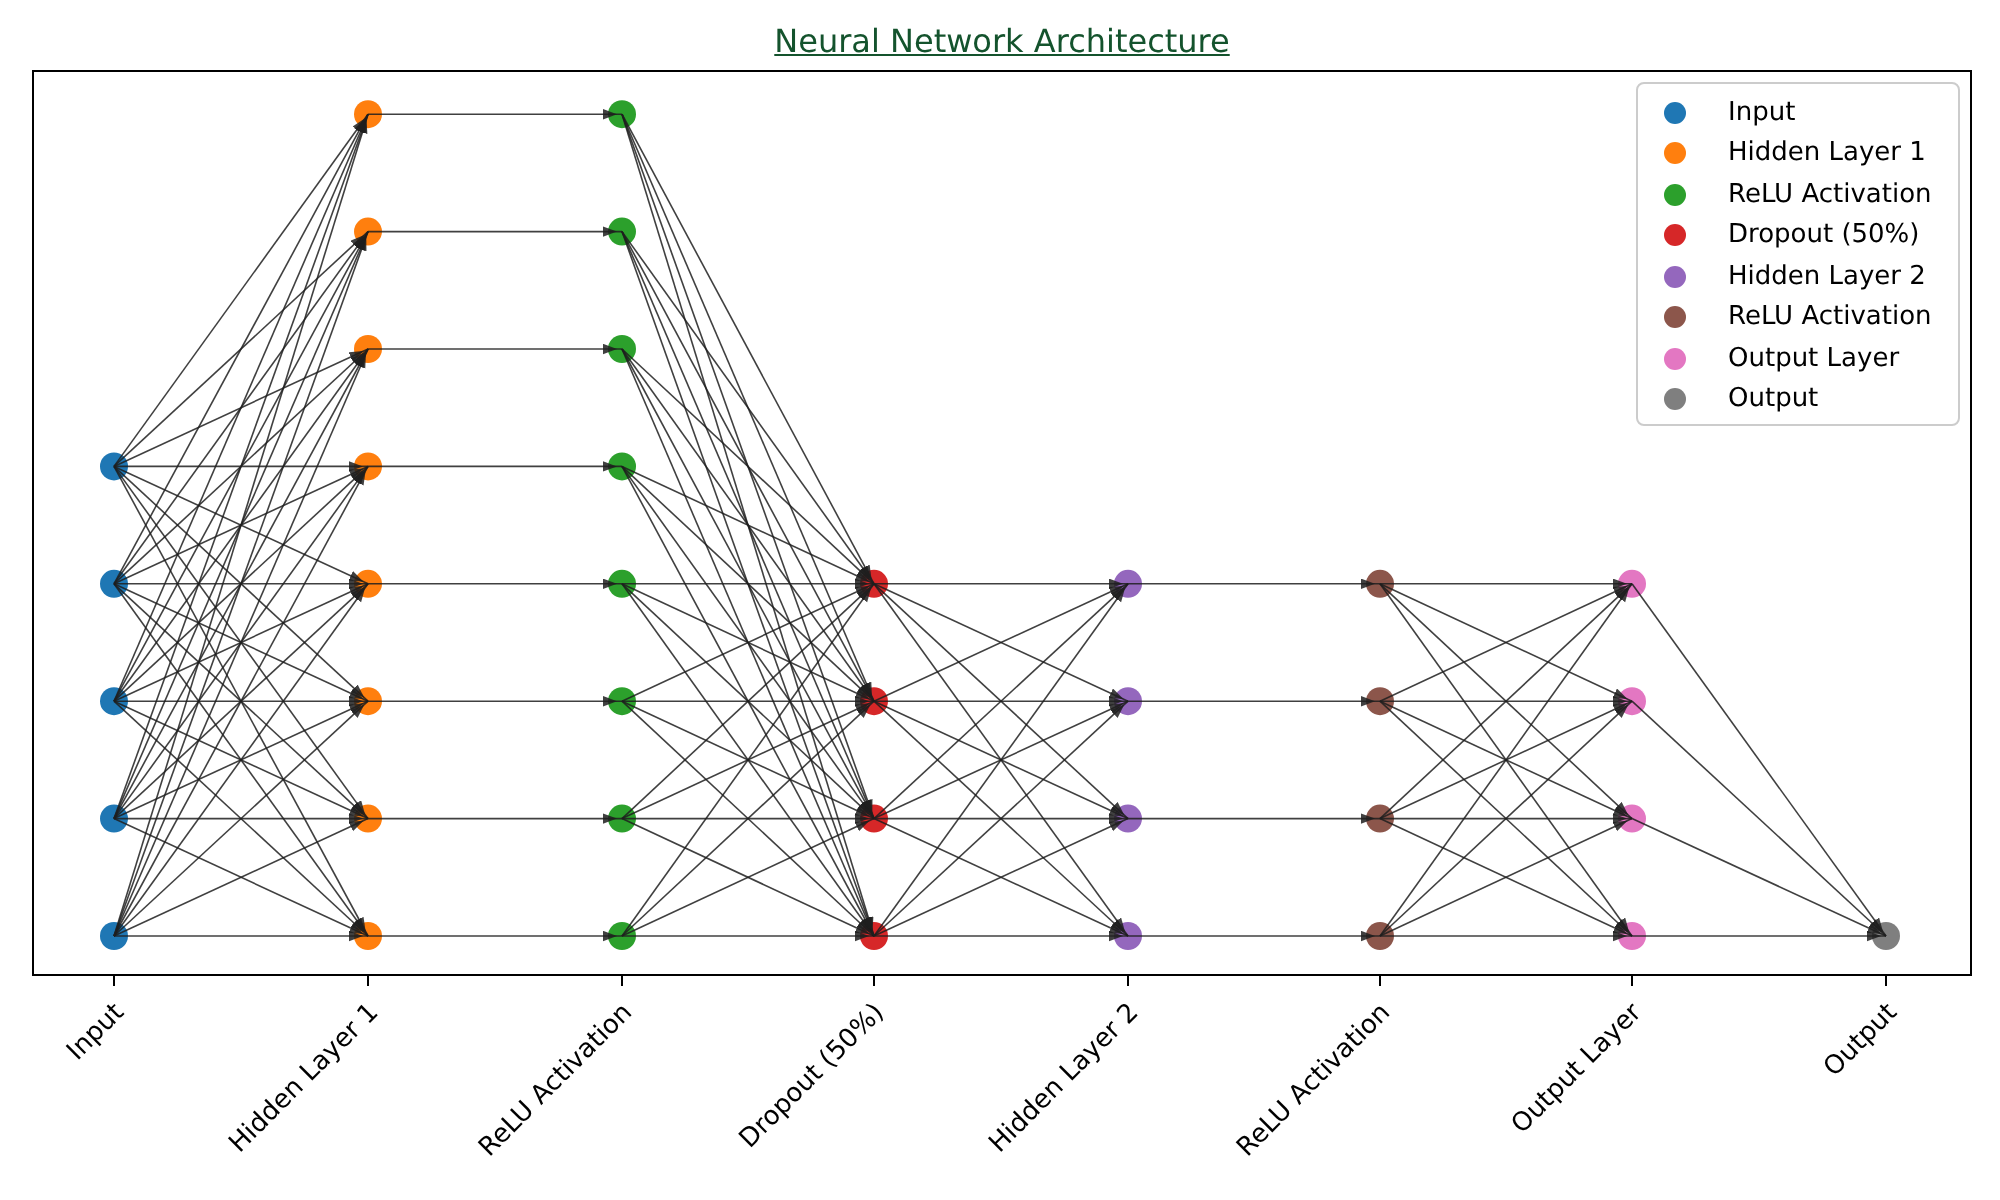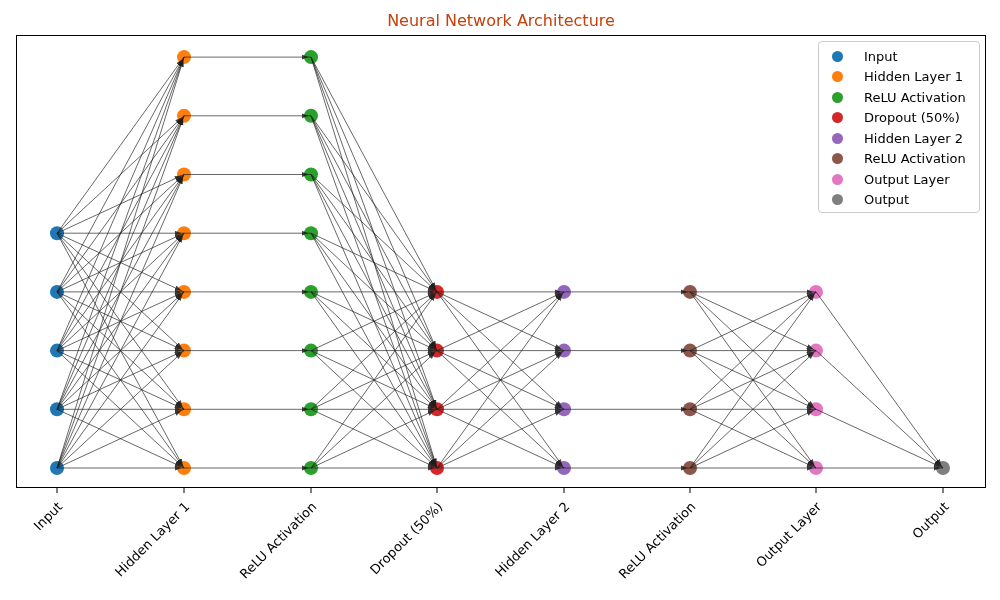--- a/index.html
+++ b/index.html
@@ -4,21 +4,22 @@
 <style>
   * { margin: 0; padding: 0; box-sizing: border-box; }
   html, body { width: 1000px; height: 600px; background: #ffffff; overflow: hidden; }
   body { position: relative; font-family: "DejaVu Sans", sans-serif; color: #000; }
 
   .plot-title {
     position: absolute;
     left: 16px; top: 11px; width: 970px;
     text-align: center;
     font-size: 16px;
-    color: #c2410c;
+    color: #14532d;
+    text-decoration: underline;
   }
 
   svg.network-canvas { position: absolute; left: 0; top: 0; }
 
   .legend-box {
     position: absolute;
     left: 818px; top: 41px;
     width: 162px; height: 172px;
     background: rgba(255,255,255,0.9);
     border: 1px solid #cccccc;

